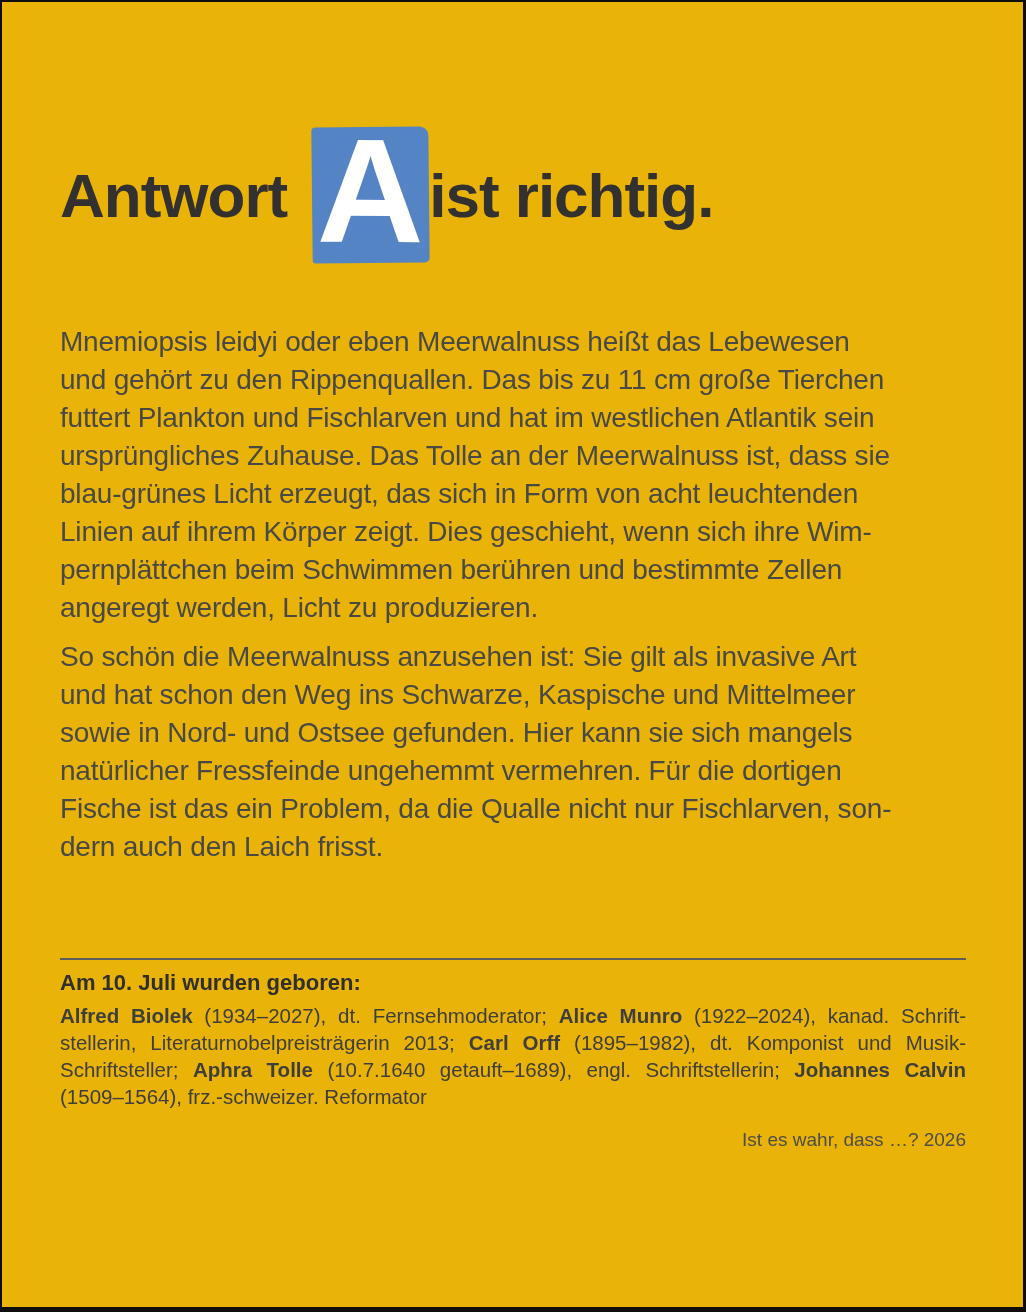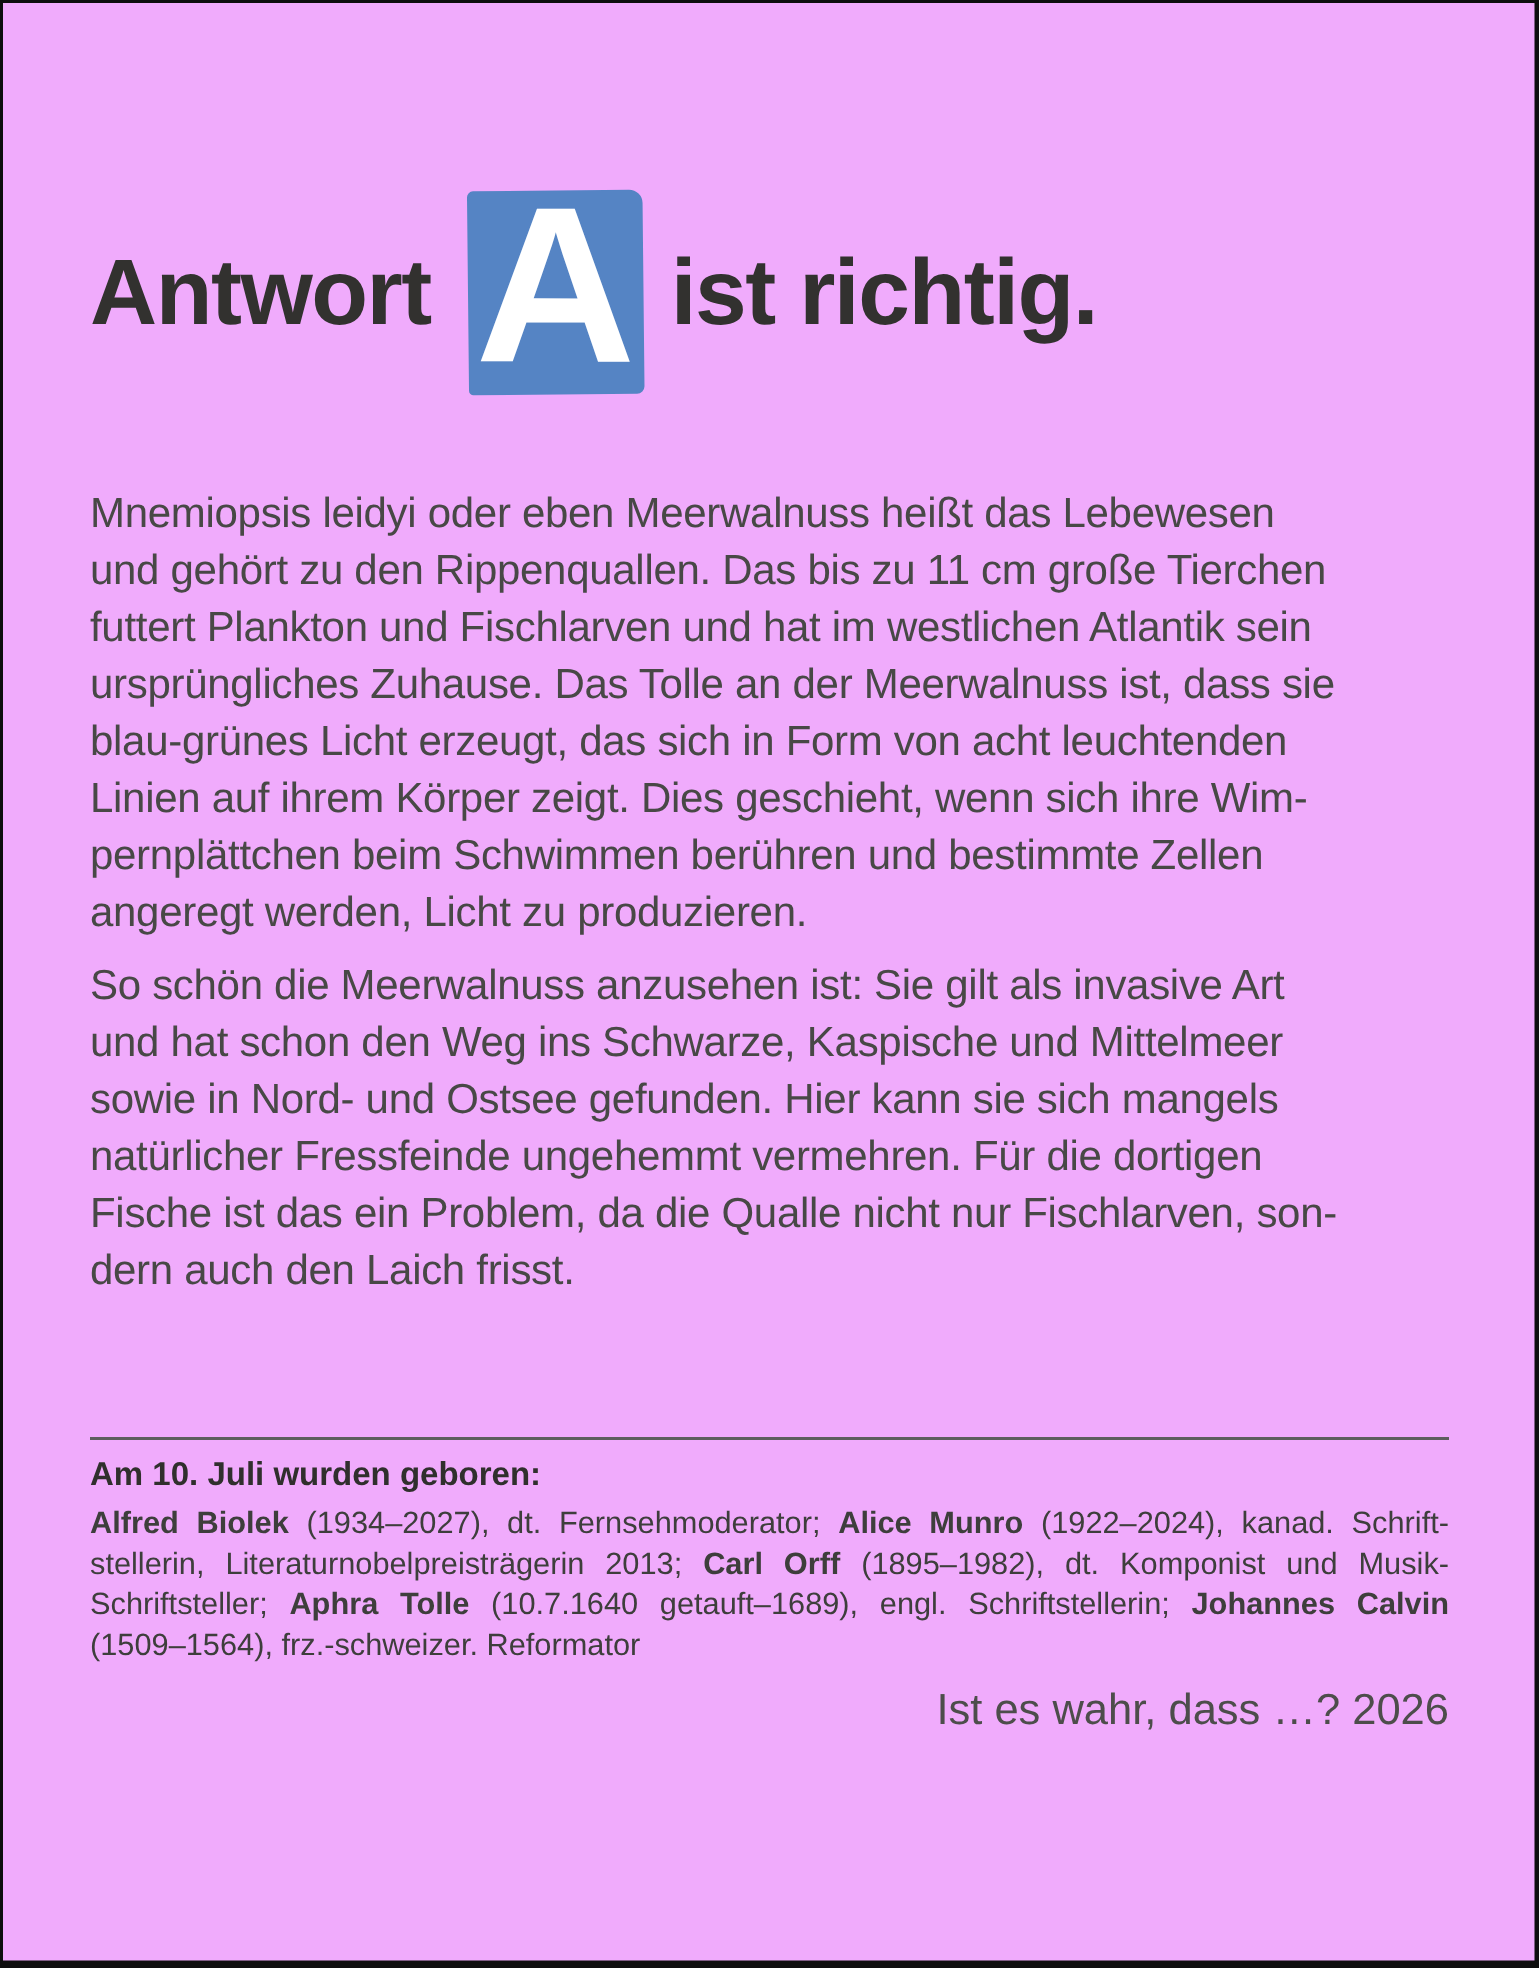--- a/index.html
+++ b/index.html
@@ -1,21 +1,21 @@
 <!DOCTYPE html>
 <html lang="de"><head>
 <meta charset="utf-8">
 <style>
   html, body { margin: 0; padding: 0; background: #ffffff; }
   .page {
     position: relative;
     width: 1026px;
     height: 1312px;
     box-sizing: border-box;
-    background: #f0abfc;
+    background: #eab308;
     border: 2px solid #0e0e0e;
     border-bottom-width: 5px;
     border-right-width: 3px;
     font-family: "Liberation Sans", sans-serif;
     overflow: hidden;
   }
   .content {
     box-sizing: border-box;
     width: 100%;
     height: 100%;
@@ -29,21 +29,21 @@
     height: 136px;
   }
   .answer-text {
     font-size: 62px;
     font-weight: 700;
     letter-spacing: -1px;
     color: #32312f;
     white-space: nowrap;
   }
   .answer-prefix { margin-right: 25px; }
-  .answer-suffix { margin-left: 18px; }
+  .answer-suffix { }
   .answer-box {
     width: 117px;
     height: 136px;
     background: #5584c4;
     border-radius: 4px 9px 5px 3px;
     transform: rotate(-0.6deg);
     display: flex;
     align-items: center;
     justify-content: center;
     flex: 0 0 auto;
@@ -85,21 +85,21 @@
     font-size: 20.5px;
     line-height: 27px;
     color: #3e3e3c;
   }
   .bday-line { text-align: justify; }
   .bday-line:not(:last-child) { text-align-last: justify; }
   .bday-line .b { font-weight: 700; }
   
   .edition-line {
     margin-top: 16px;
-    font-size: 29px;
+    font-size: 19px;
     line-height: 28px;
     color: #4d4d4b;
     text-align: right;
   }
 </style>
 </head>
 <body>
 
 <div class="page">
   <div class="content">

